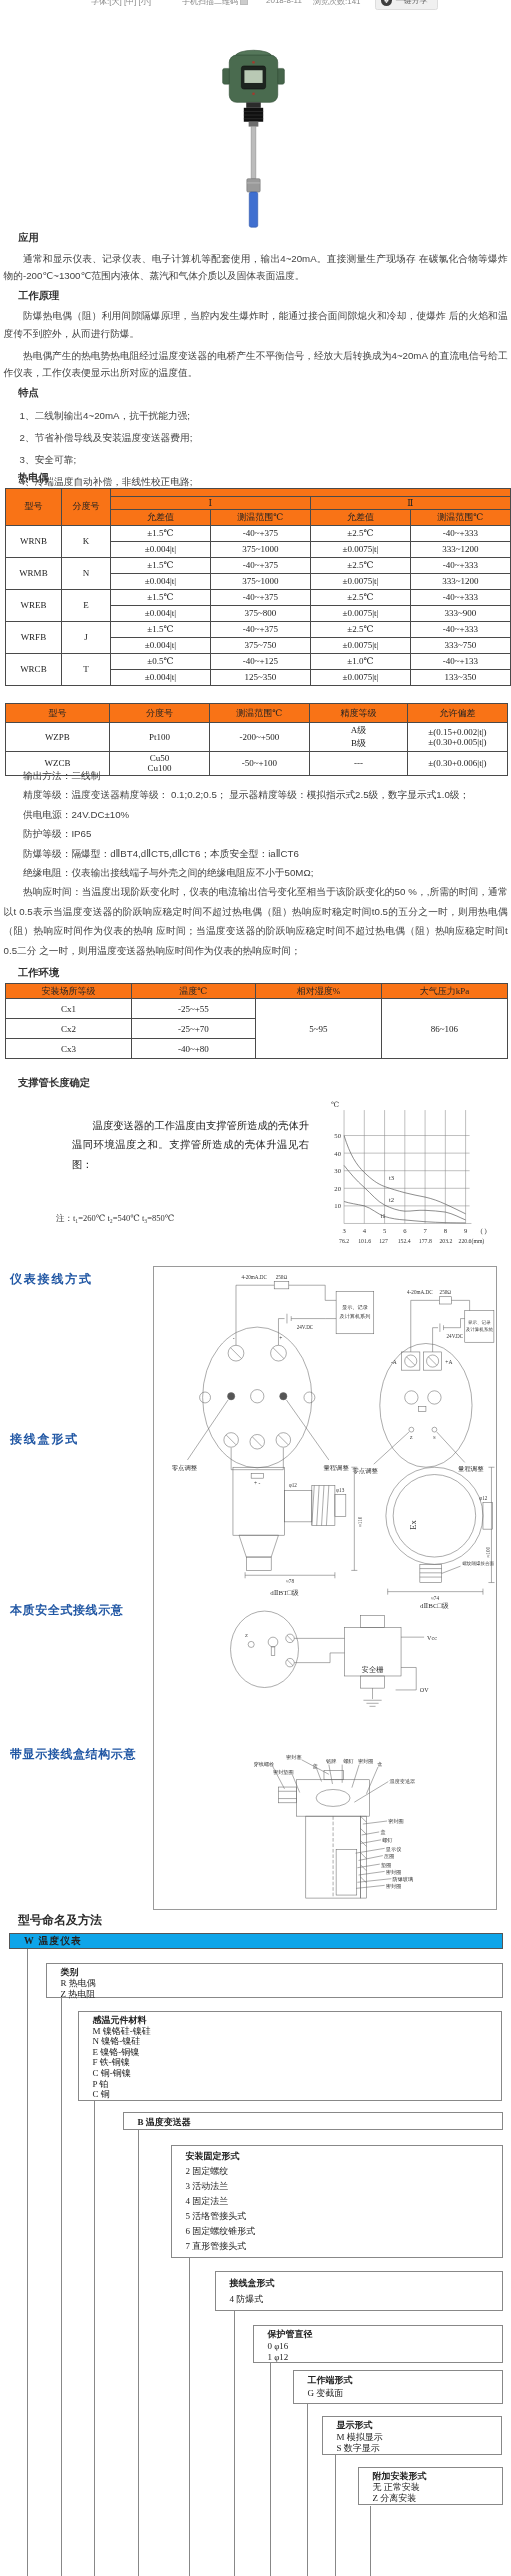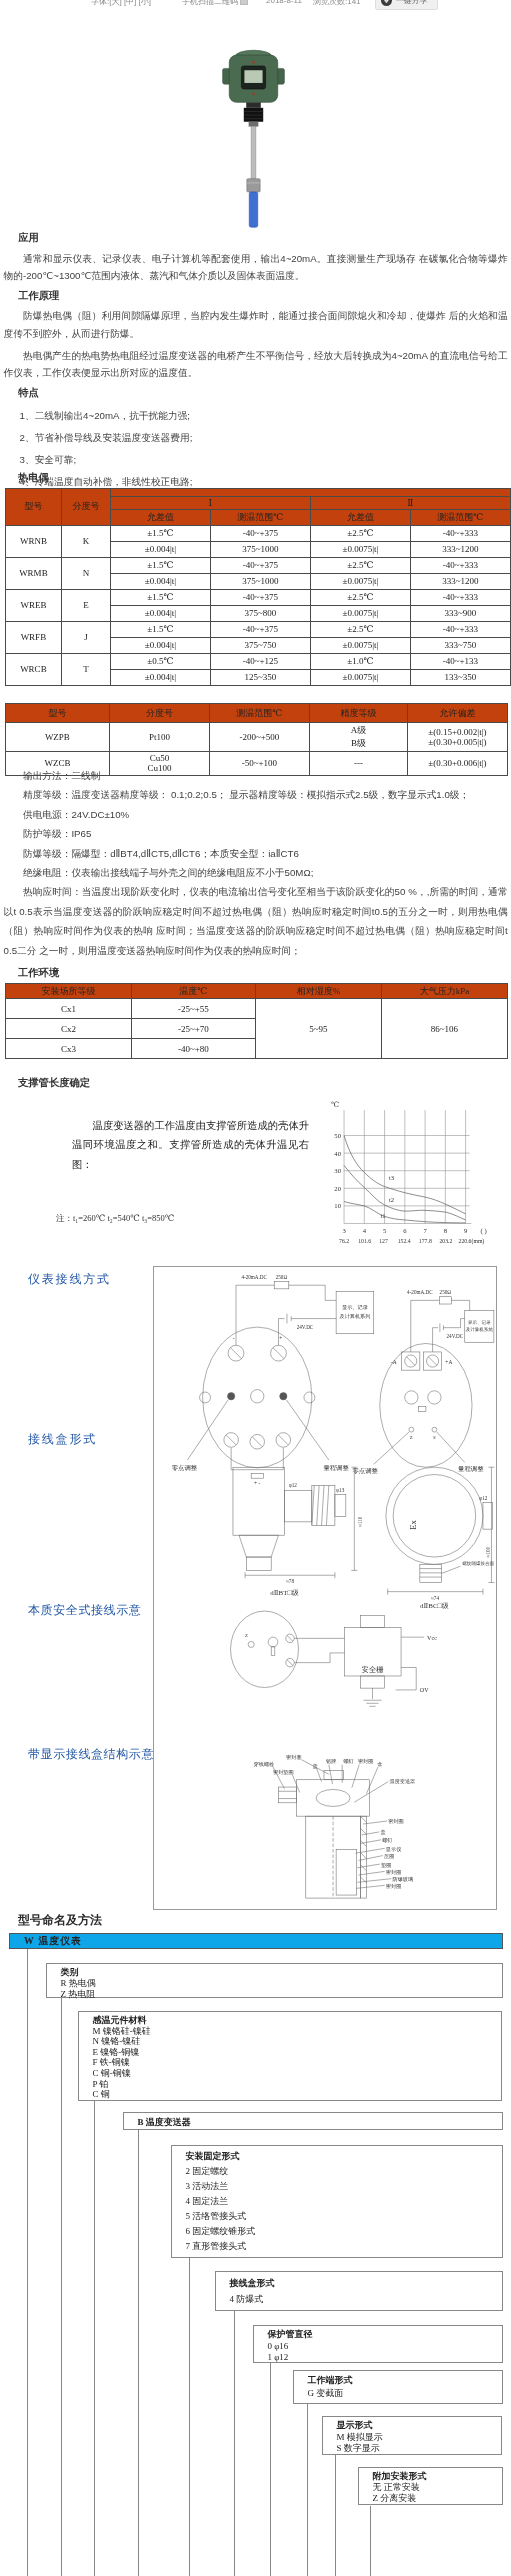--- a/index.html
+++ b/index.html
@@ -15,23 +15,23 @@
   .qrbox{display:inline-block;width:6.7px;height:6.7px;border:0.6px solid #bbb;background:
          linear-gradient(#ccc,#ccc);vertical-align:-0.6px;margin-left:1.8px;}
   
   .flow p{margin:0 0 4.3px 0;line-height:17.6px;font-size:9.7px;text-align:justify;text-indent:2em;}
   .sec-h{font-weight:bold;color:#333;font-size:10.3px;margin:4.3px 0 4.3px 14.6px;}
   .feat{margin-left:16px;line-height:22px;font-size:9.7px;}
   .specline{margin:0;line-height:19.4px;font-size:9.7px;text-indent:2em;text-align:justify;}
   
   table{border-collapse:collapse;font-family:"Liberation Serif","DejaVu Serif",serif;color:#222;table-layout:fixed;}
   td,th{border:0.6px solid #4a4a4a;text-align:center;font-weight:normal;font-size:9px;padding:0.6px 1.2px;overflow:hidden;}
-  .thead td{background:#c2410c;}
+  .thead td{background:#f97316;}
   
-  .blue-h{position:absolute;left:28px;color:#2157a4;font-weight:normal;font-size:12px;letter-spacing:1.8px;white-space:nowrap;}
+  .blue-h{position:absolute;left:10px;color:#2157a4;font-weight:bold;font-size:12px;letter-spacing:1.8px;white-space:nowrap;}
   .panel{position:absolute;left:153px;top:1266px;width:344px;height:644px;border:0.6px solid #9a9a9a;box-sizing:border-box;}
   
   .nbox{position:absolute;border:0.6px solid #888;background:#fff;box-sizing:border-box;
         font-family:"Liberation Serif","DejaVu Serif",serif;color:#222;font-size:9px;padding:3px 0 0 13.4px;}
   .nbox .t{font-weight:bold;}
   .vline{position:absolute;width:0.6px;background:#888;}
   #wbar{position:absolute;left:8.5px;top:1933px;width:494px;height:16px;background:#0ea5e9;border:0.6px solid #555;
         box-sizing:border-box;font-family:"Liberation Serif","DejaVu Serif",serif;font-weight:bold;color:#222;
         font-size:9.7px;line-height:14.6px;padding-left:14.6px;letter-spacing:1.2px;}
   #naming-title{position:absolute;left:18px;top:1912px;font-size:12px;font-weight:bold;color:#2b2b2b;}

